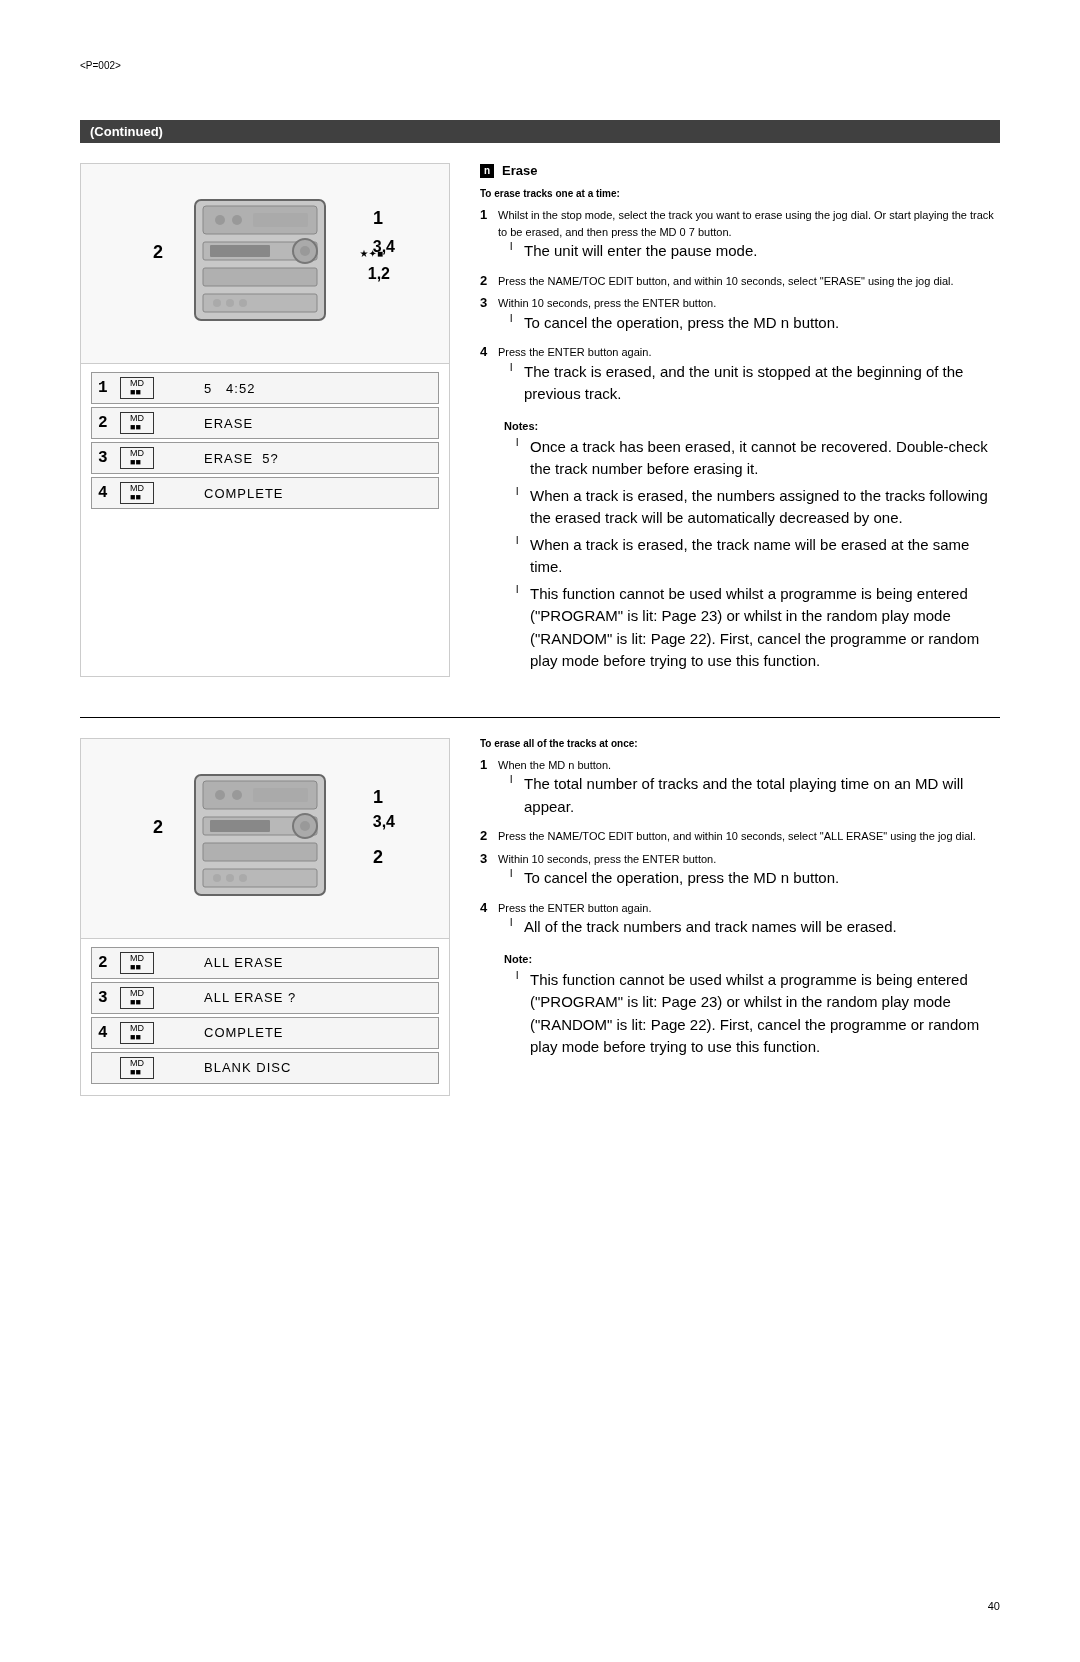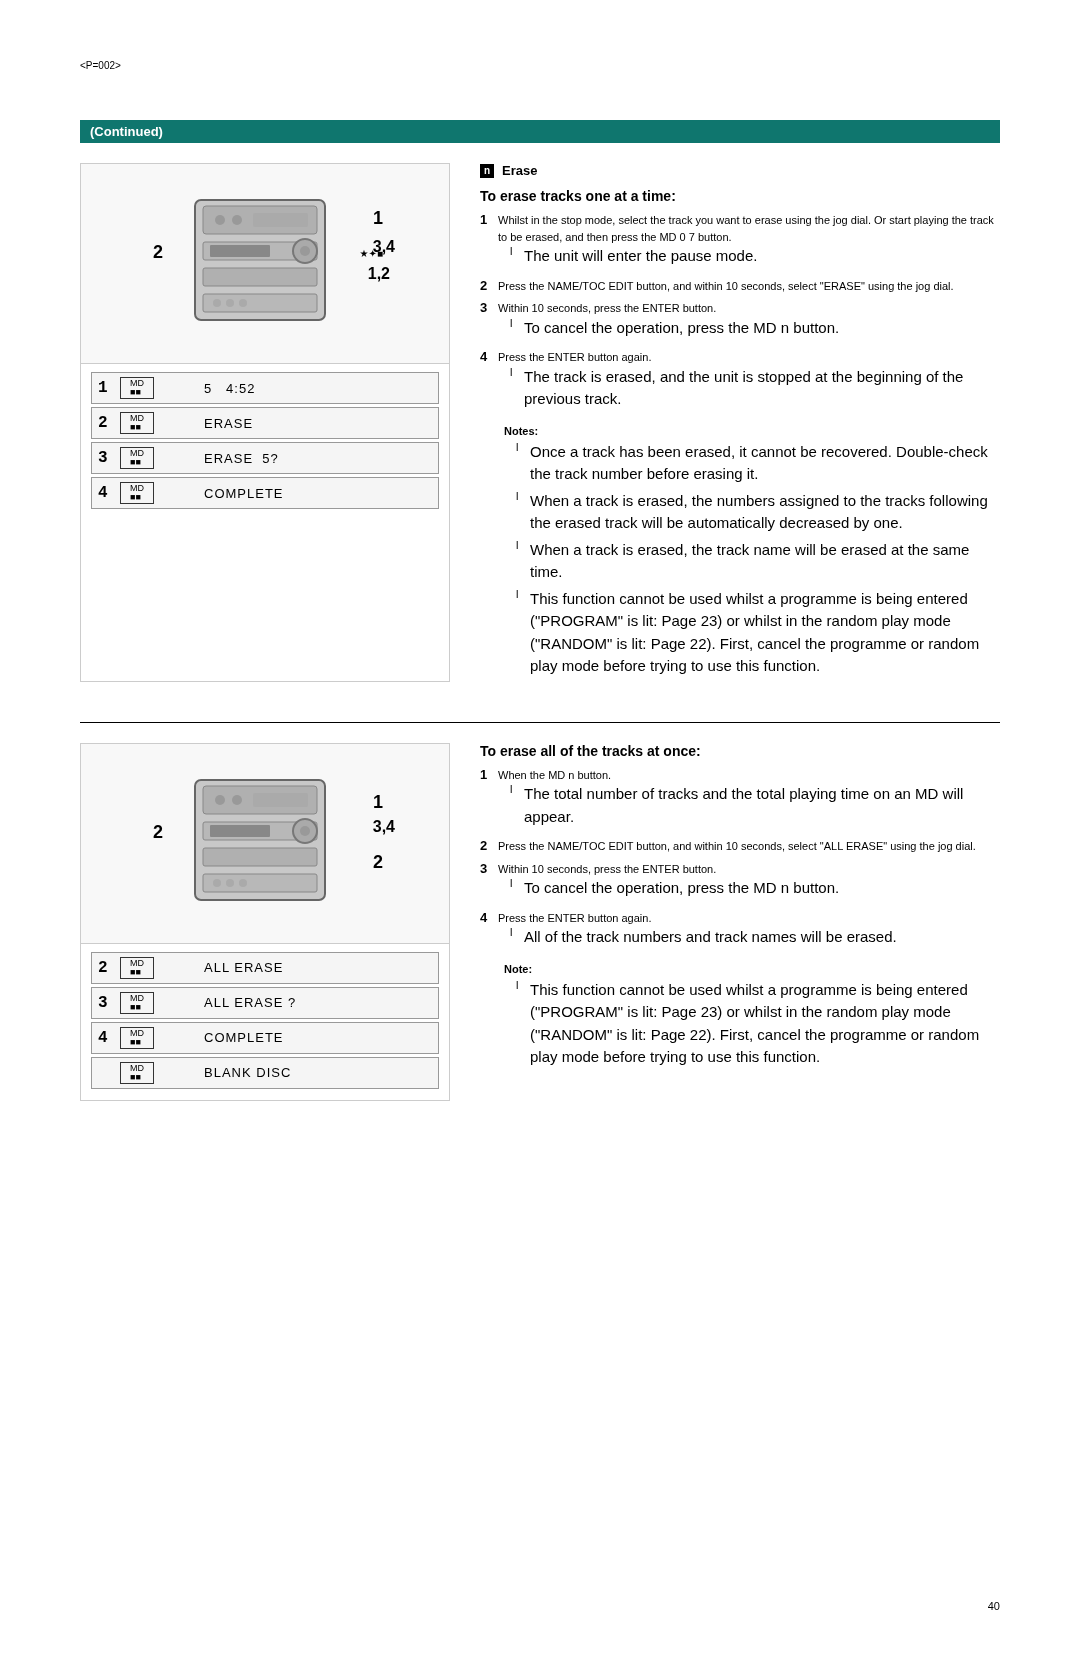--- a/index.html
+++ b/index.html
@@ -25,21 +25,21 @@
     
     .page-code {
       position: absolute;
       top: 60px;
       left: 80px;
       font-size: 10px;
     }
 
     
     .continued-bar {
-      background: #0f766e;
+      background: #404040;
       color: #fff;
       font-weight: bold;
       font-size: 13px;
       padding: 4px 10px;
       margin-bottom: 16px;
       display: flex;
       align-items: center;
     }
 
     .section-wrapper {
@@ -141,21 +141,21 @@
       color: #fff;
       font-size: 10px;
       font-weight: bold;
       text-align: center;
       line-height: 14px;
       margin-right: 4px;
     }
 
     .subsection-title {
       font-weight: bold;
-      font-size: 14px;
+      font-size: 10px;
       margin-bottom: 8px;
     }
 
     .step-item {
       display: flex;
       gap: 6px;
       margin-bottom: 6px;
     }
 
     .step-num {

